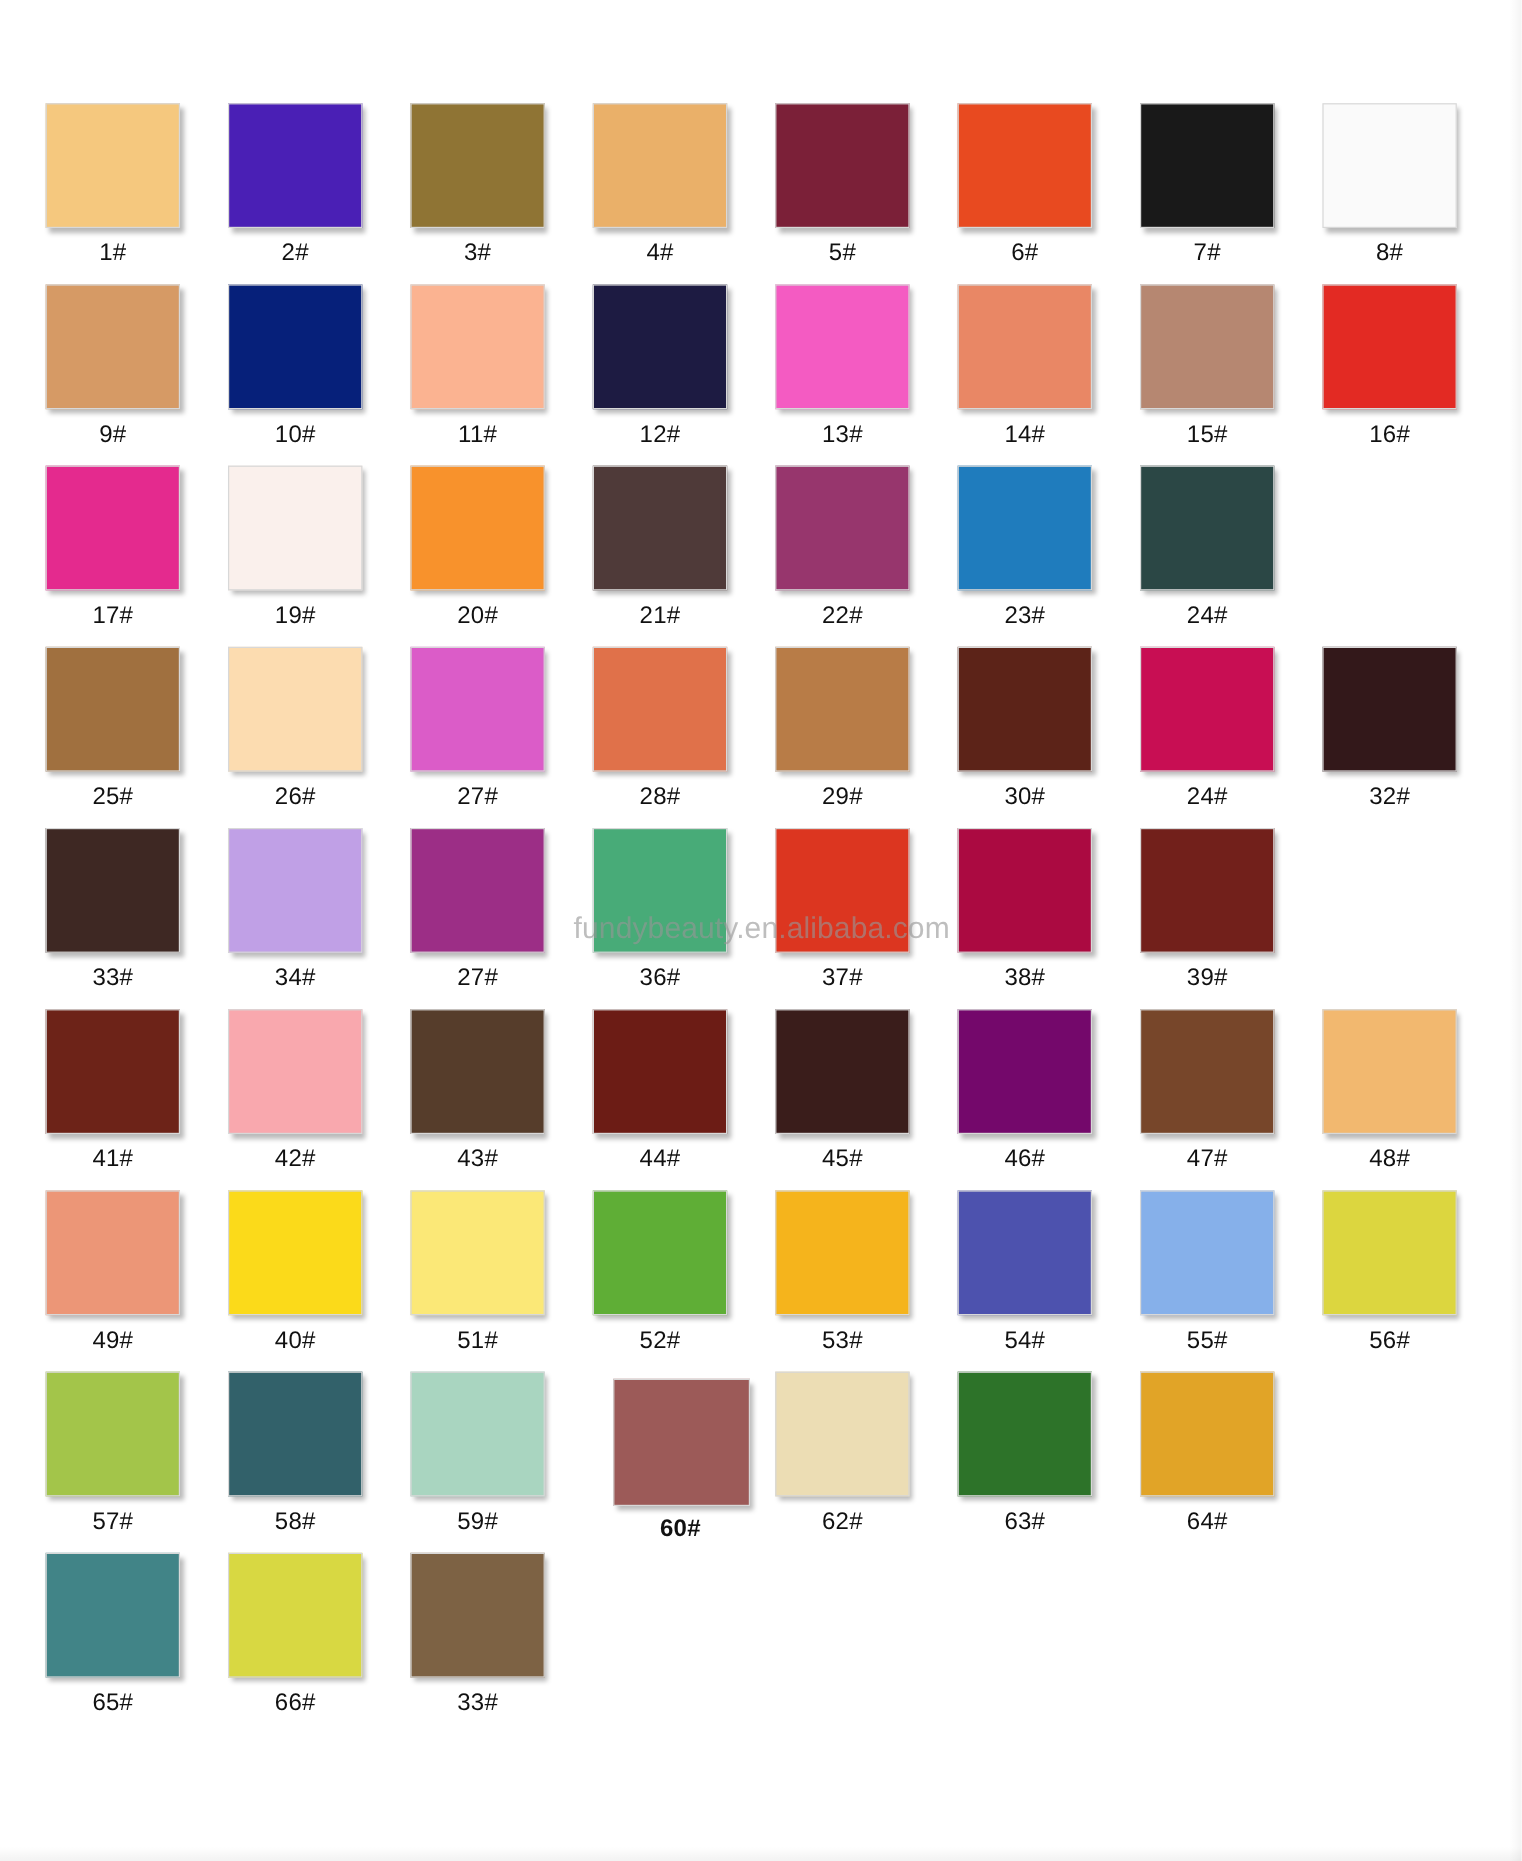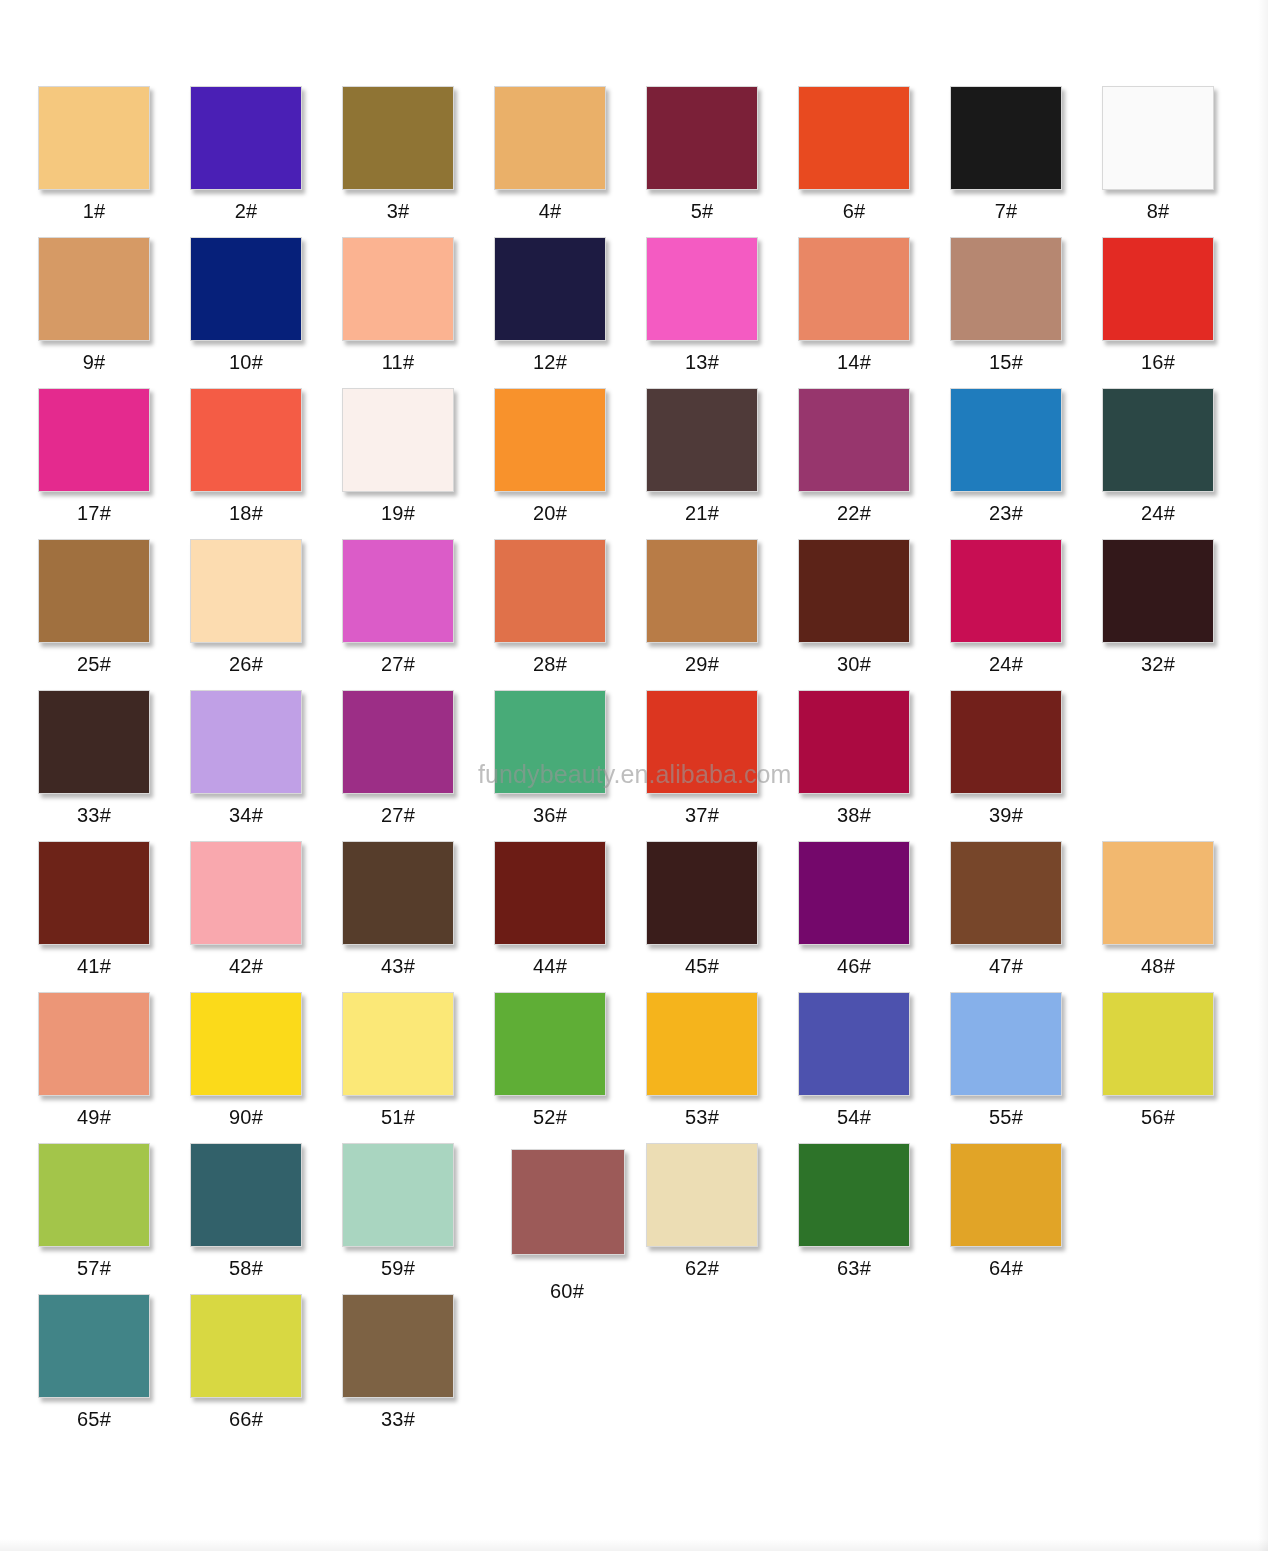--- a/index.html
+++ b/index.html
@@ -88,21 +88,22 @@
 
   
   .swatch-cell.offset .swatch-chip {
     margin-left: 17px;
     margin-top: 6px;
     width: 114px;
     height: 106px;
   }
   .swatch-cell.offset .swatch-label {
     margin-left: 17px;
-    margin-top: 26px;
+    margin-top: 9px;
+    font-weight: bold;
   }
 
   #watermark {
     position: absolute;
     left: 478px;
     top: 762px;
     font-size: 25px;
     line-height: 25px;
     color: rgba(150,150,150,0.62);
     white-space: nowrap;
@@ -184,24 +185,20 @@
           <div class="swatch-chip" style="background: rgb(227, 42, 35);"></div>
           <div class="swatch-label">16#</div>
         </div>
       </div>
       <div class="swatch-row">
         <div class="swatch-cell">
           <div class="swatch-chip" style="background: rgb(228, 42, 142);"></div>
           <div class="swatch-label">17#</div>
         </div>
         <div class="swatch-cell">
-          <div class="swatch-chip" style="background: rgb(244, 92, 69);"></div>
-          <div class="swatch-label">18#</div>
-        </div>
-        <div class="swatch-cell">
           <div class="swatch-chip" style="background: rgb(250, 240, 236);"></div>
           <div class="swatch-label">19#</div>
         </div>
         <div class="swatch-cell">
           <div class="swatch-chip" style="background: rgb(248, 146, 44);"></div>
           <div class="swatch-label">20#</div>
         </div>
         <div class="swatch-cell">
           <div class="swatch-chip" style="background: rgb(79, 58, 57);"></div>
           <div class="swatch-label">21#</div>
@@ -317,21 +314,21 @@
           <div class="swatch-label">48#</div>
         </div>
       </div>
       <div class="swatch-row">
         <div class="swatch-cell">
           <div class="swatch-chip" style="background: rgb(236, 150, 119);"></div>
           <div class="swatch-label">49#</div>
         </div>
         <div class="swatch-cell">
           <div class="swatch-chip" style="background: rgb(251, 218, 26);"></div>
-          <div class="swatch-label">90#</div>
+          <div class="swatch-label">40#</div>
         </div>
         <div class="swatch-cell">
           <div class="swatch-chip" style="background: rgb(251, 232, 119);"></div>
           <div class="swatch-label">51#</div>
         </div>
         <div class="swatch-cell">
           <div class="swatch-chip" style="background: rgb(95, 174, 54);"></div>
           <div class="swatch-label">52#</div>
         </div>
         <div class="swatch-cell">

